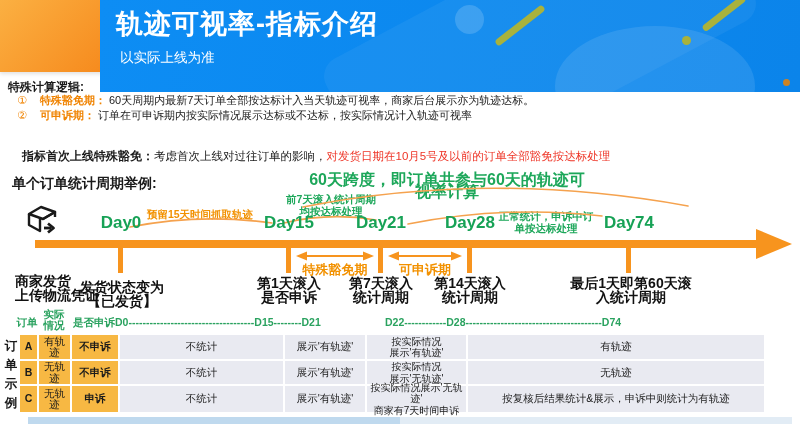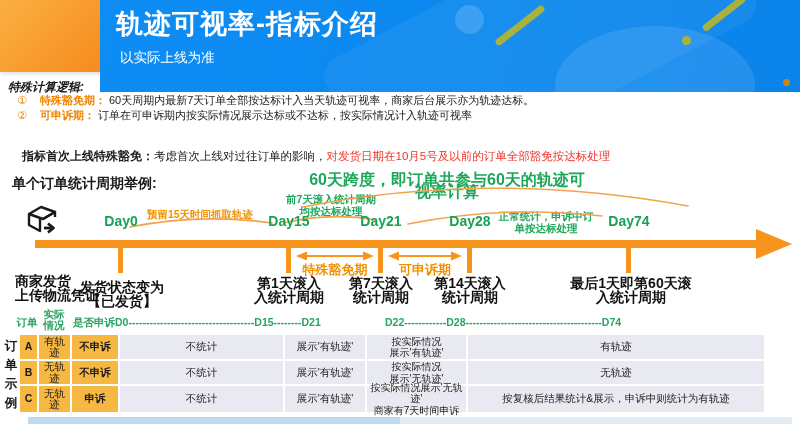--- a/index.html
+++ b/index.html
@@ -24,21 +24,21 @@
   .deco-slash2 { position:absolute; left:598px; top:10px; width:52px; height:7px; border-radius:4px;
     background:#a9b23c; transform:rotate(-38deg); }
   .deco-dot { position:absolute; left:582px; top:36px; width:9px; height:9px; border-radius:50%;
     background:#a9b23c; }
   .title { position:absolute; left:16px; top:6px; font-size:27px; font-weight:900; color:#fff; letter-spacing:1px; }
   .subtitle { position:absolute; left:20px; top:49px; font-size:13.5px; color:#fff; }
   .dot-orange { position:absolute; left:783px; top:79px; width:7px; height:7px; border-radius:50%;
     background:#f08300; opacity:.85; }
 
   
-  .s1-heading { position:absolute; left:8px; top:79px; font-size:12px; font-weight:bold;font-style:italic; }
+  .s1-heading { position:absolute; left:8px; top:79px; font-size:12px; font-weight:bold; }
   .rule { position:absolute; left:17px; font-size:11px; white-space:nowrap; }
   .rule .num { color:#f08300; display:inline-block; width:15px; margin-right:8px; }
   .rule .term { color:#f08300; font-weight:bold; margin-right:3px; }
   .rule-0 { top:93px; } .rule-1 { top:108px; } .rule-2 { top:123px; }
 
   .first-launch { position:absolute; left:22px; top:148px; font-size:11.5px; white-space:nowrap; }
   .first-launch .fl-label { font-weight:bold; font-size:12px; }
   .first-launch .fl-red { color:#ee3426; }
 
   .example-heading { position:absolute; left:12px; top:175px; font-size:14px; font-weight:bold; }
@@ -46,21 +46,21 @@
   
   .pre { white-space:pre-line; }
   .tl-svg { position:absolute; left:0; top:170px; width:800px; height:95px; pointer-events:none; }
   .note-green { position:absolute; color:#1da75a; font-weight:bold; font-size:10.5px; text-align:center; line-height:11.5px; }
   .span-note { left:307px; top:174px; width:280px; font-size:16px; }
   .first7-note { left:271px; top:194px; width:120px; }
   .normal-note { left:485px; top:211px; width:122px; }
   .prefetch-note { position:absolute; left:120px; top:208px; width:160px; text-align:center;
     color:#f29100; font-weight:bold; font-size:10.5px; }
   .day-label { position:absolute; top:213px; width:70px; text-align:center; color:#17a256;
-    font-weight:bold; font-size:14px; }
+    font-weight:bold; font-size:17px; }
   .day-0 { left:86px; } .day-1 { left:254px; } .day-2 { left:346px; } .day-3 { left:435px; } .day-4 { left:594px; }
   .tl-bar { position:absolute; left:35px; top:240px; width:722px; height:8px; background:#f7941e; }
   .tl-head { position:absolute; left:756px; top:229px; width:0; height:0;
     border-left:36px solid #f7941e; border-top:15px solid transparent; border-bottom:15px solid transparent; }
   .tick { position:absolute; top:247px; width:5px; height:26px; background:#f7941e; }
   .tick-0 { left:118px; } .tick-1 { left:286px; } .tick-2 { left:378px; } .tick-3 { left:467px; } .tick-4 { left:626px; }
   .range-label { position:absolute; top:261px; width:100px; text-align:center; color:#f29100;
     font-weight:bold; font-size:13px; }
   .exempt-label { left:285px; } .appeal-label { left:375px; }
   .ms { position:absolute; font-size:14px; font-weight:bold; line-height:13.5px; text-align:center; color:#111; }
@@ -180,21 +180,21 @@
   <div class="tick tick-4"></div>
 
   <div class="range-label exempt-label">特殊豁免期</div>
   <div class="range-label appeal-label">可申诉期</div>
 
   <div class="ms ms-ship pre">商家发货
 上传物流凭证</div>
   <div class="ms ms-0 pre">发货状态变为
 【已发货】</div>
   <div class="ms ms-1 pre">第1天滚入
-入统计周期</div>
+是否申诉</div>
   <div class="ms ms-2 pre">第7天滚入
 统计周期</div>
   <div class="ms ms-3 pre">第14天滚入
 统计周期</div>
   <div class="ms ms-4 pre">最后1天即第60天滚
 入统计周期</div>
 
   <div class="side-label pre">订
 单
 示

